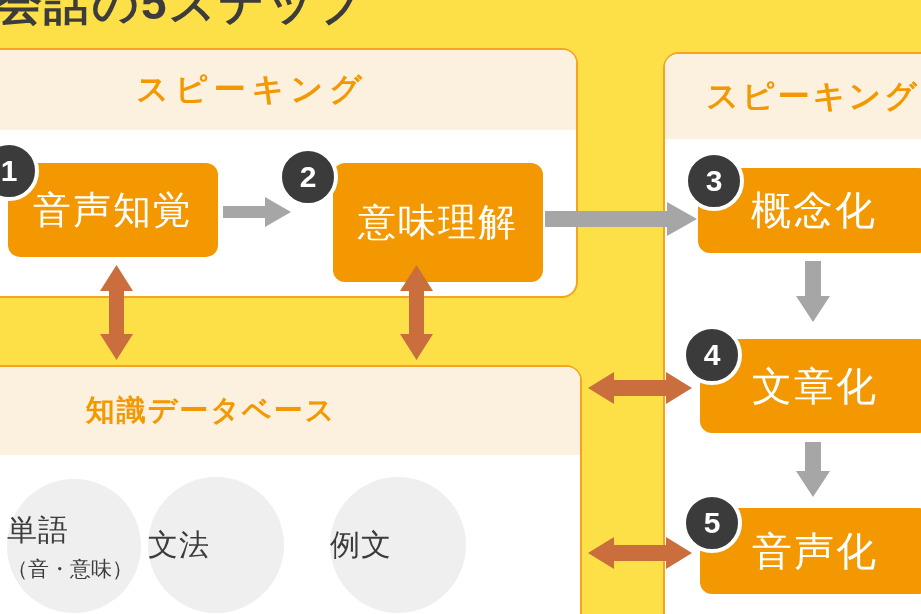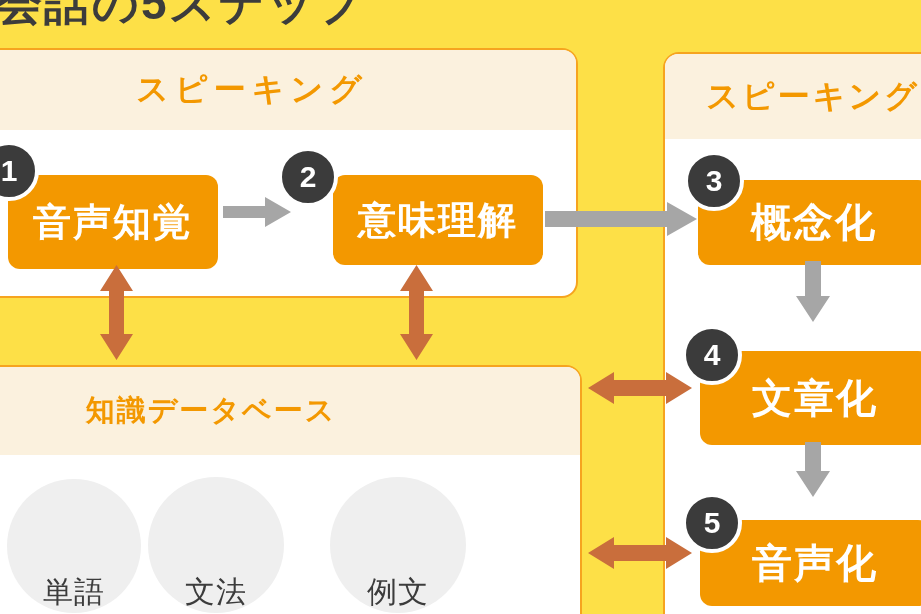--- a/index.html
+++ b/index.html
@@ -32,41 +32,41 @@
     position:absolute;left:0;right:0;top:0;background:var(--cream);
     border-radius:13px 13px 0 0;display:flex;align-items:center;justify-content:center;
     color:var(--box-orange);font-weight:bold;
   }
   .panel-listening .panel-header{height:80px;font-size:32px;letter-spacing:6px;padding-right:44px;}
   .panel-speaking .panel-header{height:85px;font-size:32px;letter-spacing:3px;padding-left:24px;}
   .panel-db .panel-header{height:88px;font-size:29px;letter-spacing:2px;padding-right:130px;}
   .step-box{
     position:absolute;background:var(--box-orange);border-radius:12px;z-index:2;
     display:flex;align-items:center;justify-content:center;
-    color:#fff;font-weight:bold;letter-spacing:2px;margin-top:12px;
+    color:#fff;font-weight:normal;letter-spacing:2px;
   }
   .s1{left:8px;top:163px;width:210px;height:94px;font-size:38px;}
-  .s2{left:333px;top:163px;width:210px;height:90px;font-size:38px;}
+  .s2{left:333px;top:163px;width:210px;height:119px;font-size:38px;}
   .s3{left:698px;top:168px;width:232px;height:85px;font-size:40px;}
   .s4{left:700px;top:339px;width:230px;height:94px;font-size:40px;}
   .s5{left:700px;top:508px;width:230px;height:86px;font-size:40px;}
   .badge{
     position:absolute;width:52px;height:52px;border-radius:50%;
     background:var(--badge-dark);border:4px solid #fff;box-sizing:content-box;
     display:flex;align-items:center;justify-content:center;
     color:#fff;font-weight:bold;font-size:30px;z-index:5;
   }
   .b1{left:-21px;top:141px;}
   .b2{left:278px;top:147px;}
   .b3{left:684px;top:151px;}
   .b4{left:682px;top:325px;}
   .b5{left:682px;top:493px;}
   .kcircle{
     position:absolute;border-radius:50%;background:var(--circle-gray);z-index:2;
-    display:flex;align-items:flex-end;justify-content:center;
+    display:flex;flex-direction:column;align-items:flex-start;justify-content:center;
     color:var(--text-dark);
   }
   .c1{left:7px;top:479px;width:134px;height:134px;}
   .c2{left:148px;top:477px;width:136px;height:136px;}
   .c3{left:330px;top:477px;width:136px;height:136px;}
   .kmain{font-size:30px;font-weight:500;letter-spacing:1px;}
   .ksub{font-size:21px;margin-top:4px;letter-spacing:0;}
   .arrow{position:absolute;z-index:3;}
   .arrow-gray{color:var(--gray-arrow);}
   .arrow-terra{color:var(--terracotta);}
@@ -123,20 +123,21 @@
   </div>
   <div class="badge b4">
     <span>4</span>
   </div>
   <div class="badge b5">
     <span>5</span>
   </div>
 
   <div class="kcircle c1">
     <div class="kmain">単語</div>
+    <div class="ksub">（音・意味）</div>
   </div>
   <div class="kcircle c2">
     <div class="kmain">文法</div>
   </div>
   <div class="kcircle c3">
     <div class="kmain">例文</div>
   </div>
 
   <svg class="arrow arrow-gray" style="left:223px;top:197px;" width="68" height="30">
     <polygon fill="currentColor" points="0,9 42,9 42,0 68,15 42,30 42,21 0,21"></polygon>

